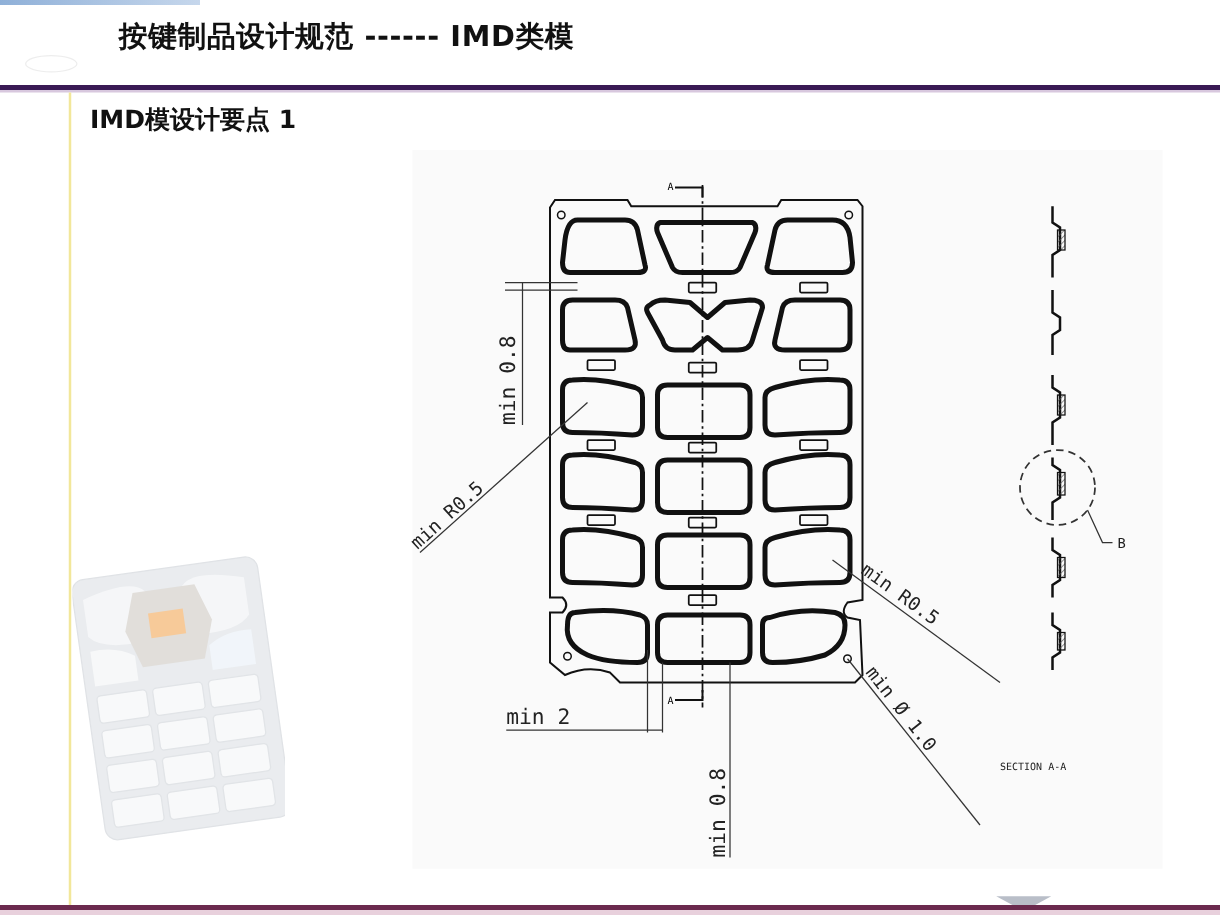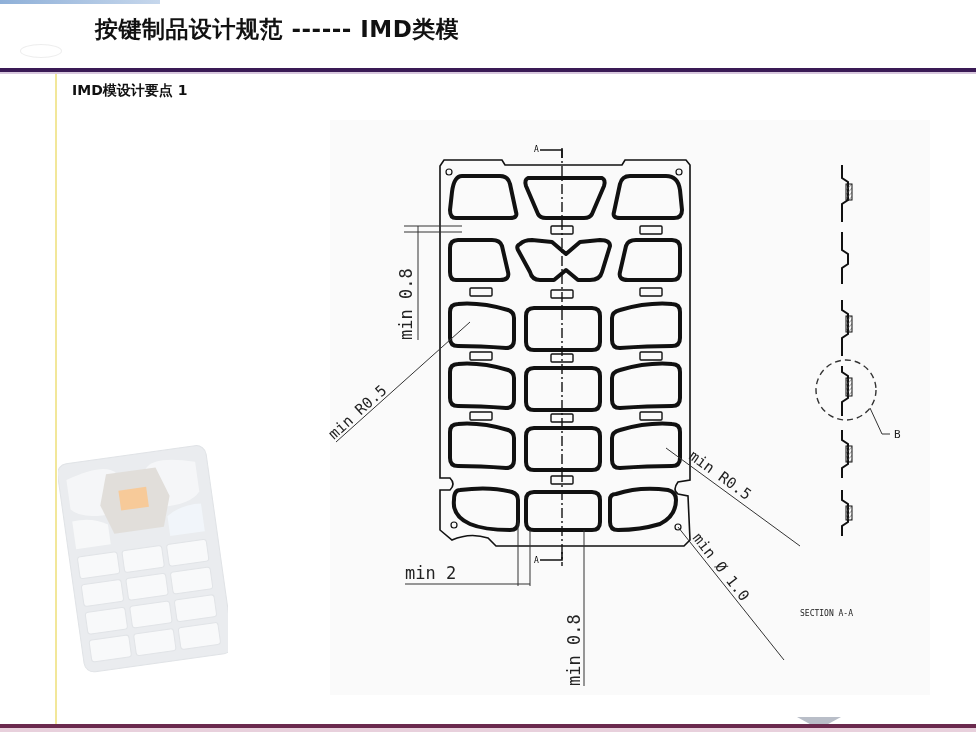--- a/index.html
+++ b/index.html
@@ -3,21 +3,21 @@
 <meta charset="utf-8">
 <style>
   html,body{margin:0;padding:0;}
   body{width:976px;height:732px;position:relative;background:#ffffff;overflow:hidden;font-family:"Liberation Sans","DejaVu Sans",sans-serif;}
   .top-accent{position:absolute;left:0;top:0;width:160px;height:4px;background:linear-gradient(90deg,#8fb0d8,#c6d7ec);}
   .slide-title{position:absolute;left:95px;top:14px;font-size:23px;font-weight:bold;color:#111;letter-spacing:0.5px;font-family:"DejaVu Sans",sans-serif;text-align:right;}
   .logo-mark{position:absolute;left:20px;top:44px;width:40px;height:12px;border-radius:50%;border:1px solid #e6e6e6;opacity:.7;}
   .header-rule{position:absolute;left:0;top:68px;width:976px;height:4px;background:#3a1a55;}
   .header-rule-shadow{position:absolute;left:0;top:72px;width:976px;height:2px;background:#d8c8de;}
   .left-rule{position:absolute;left:55px;top:74px;width:2px;height:650px;background:#f2e79a;}
-  .section-title{position:absolute;left:72px;top:82px;font-size:14px;font-weight:bold;color:#111;font-family:"DejaVu Sans",sans-serif;}
+  .section-title{position:absolute;left:72px;top:82px;font-size:20px;font-weight:bold;color:#111;font-family:"DejaVu Sans",sans-serif;}
   .drawing{position:absolute;left:300px;top:120px;width:660px;height:590px;}
   .bottom-rule{position:absolute;left:0;top:724px;width:976px;height:4px;background:#6b2a4e;}
   .bottom-rule2{position:absolute;left:0;top:728px;width:976px;height:4px;background:#e8d0dc;}
   .nav-arrow{position:absolute;left:797px;top:717px;width:0;height:0;border-left:22px solid transparent;border-right:22px solid transparent;border-top:12px solid #b9bec8;}
   .keypad-photo{position:absolute;left:58px;top:440px;width:170px;height:235px;opacity:.55;}
   svg text{font-family:"DejaVu Sans Mono","Liberation Mono",monospace;}
 </style>
 </head>
 <body>
 

